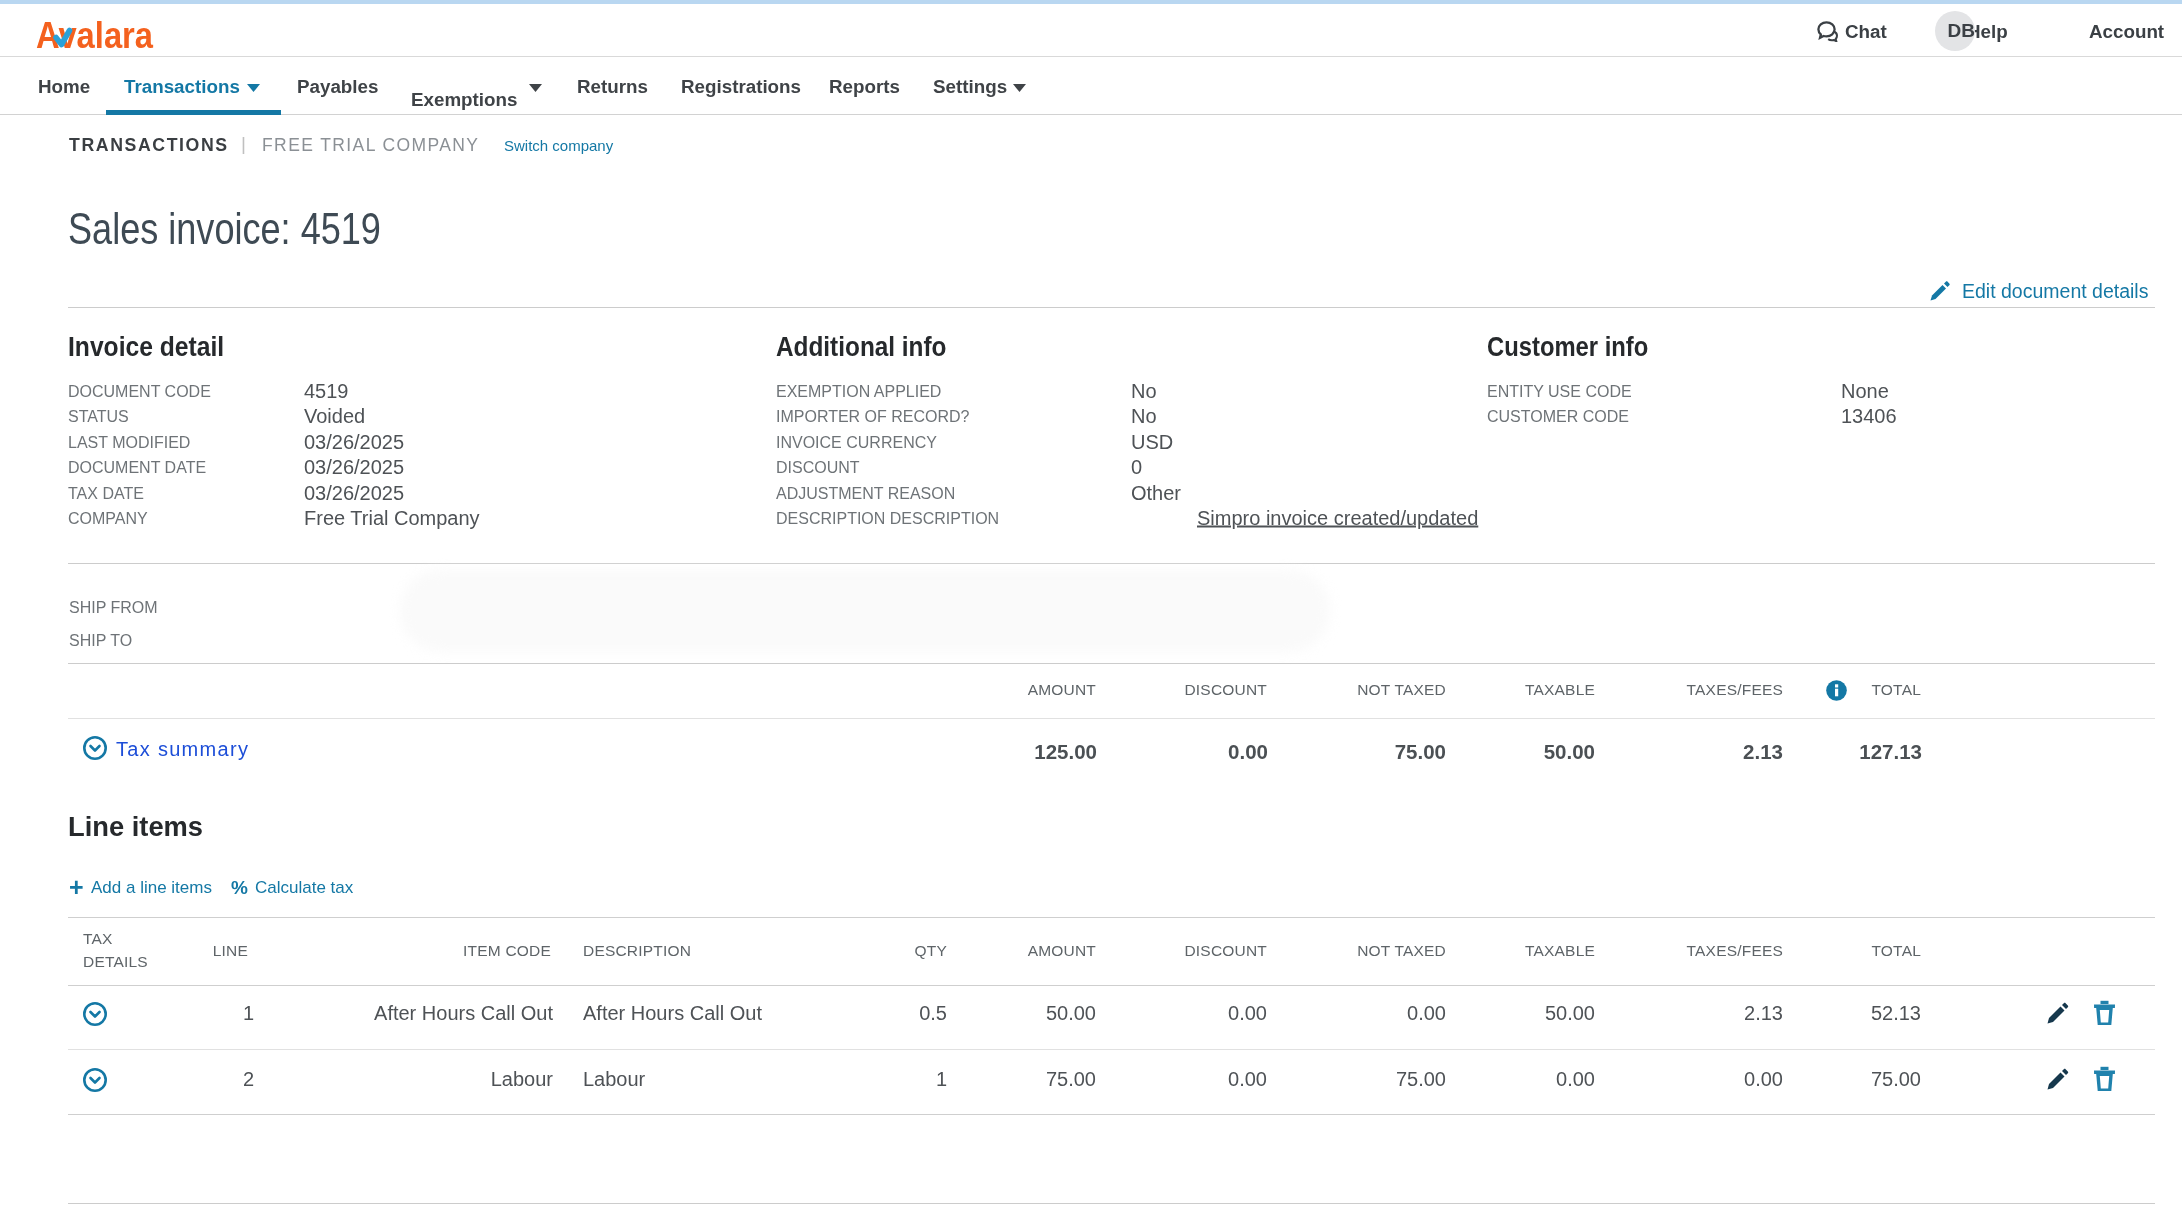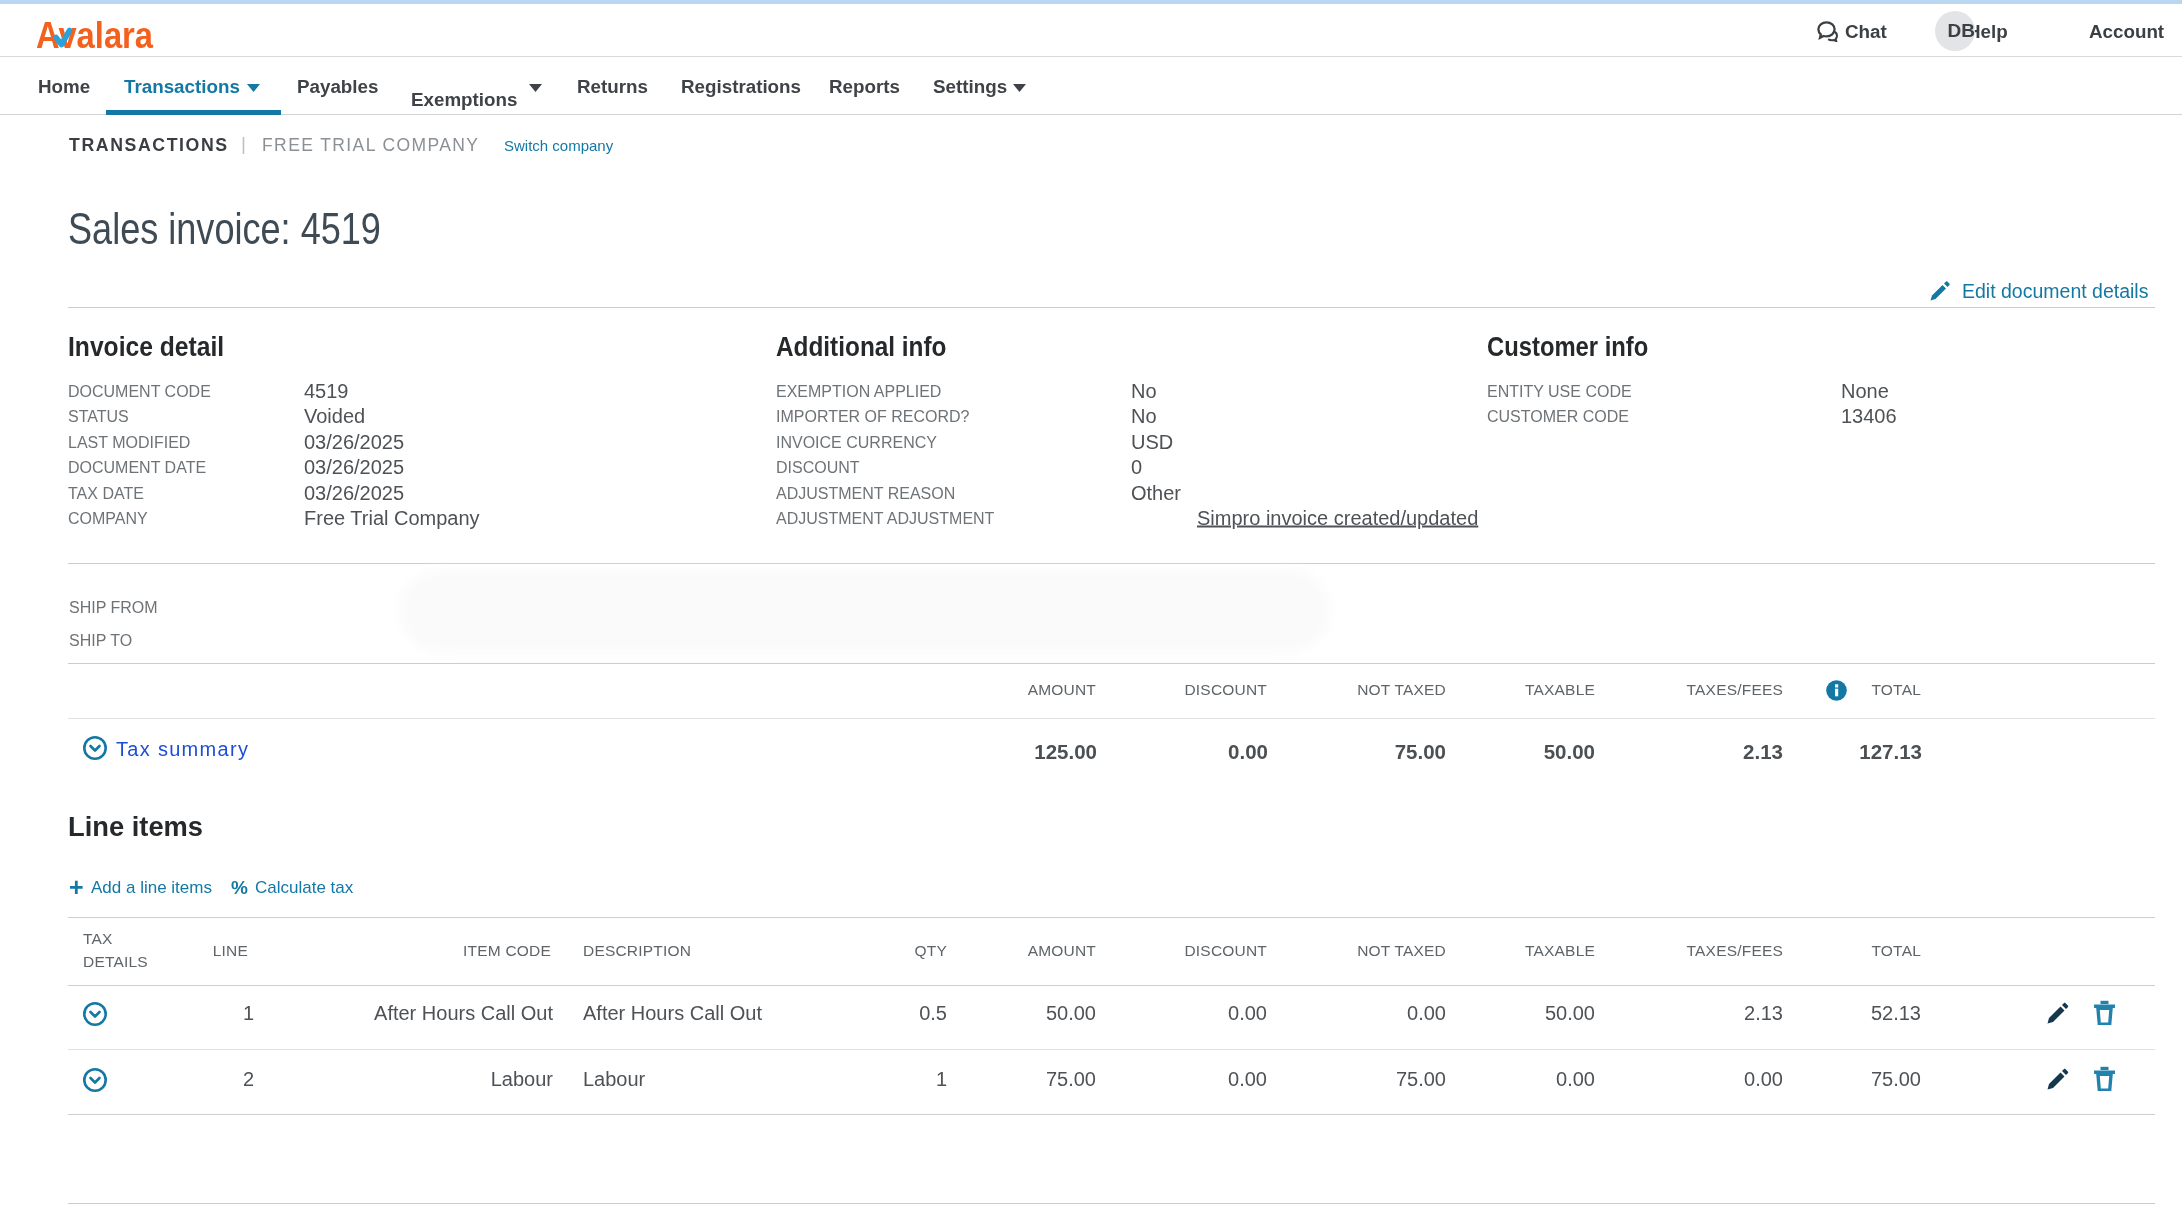--- a/index.html
+++ b/index.html
@@ -93,21 +93,21 @@
   <div class="abs vc val" style="left:304px;top:467px;">03/26/2025</div>
   <div class="abs vc val" style="left:304px;top:493px;">03/26/2025</div>
   <div class="abs vc val" style="left:304px;top:518px;">Free Trial Company</div>
 
   <div class="abs" style="left:776px;top:347px;font-size:28px;font-weight:bold;color:#26292c;transform:translateY(-50%) scaleX(0.87);transform-origin:left center;">Additional info</div>
   <div class="abs vc lbl" style="left:776px;top:392px;">EXEMPTION APPLIED</div>
   <div class="abs vc lbl" style="left:776px;top:417px;">IMPORTER OF RECORD?</div>
   <div class="abs vc lbl" style="left:776px;top:443px;">INVOICE CURRENCY</div>
   <div class="abs vc lbl" style="left:776px;top:468px;">DISCOUNT</div>
   <div class="abs vc lbl" style="left:776px;top:494px;">ADJUSTMENT REASON</div>
-  <div class="abs vc lbl" style="left:776px;top:519px;">ADJUSTMENT ADJUSTMENT</div>
+  <div class="abs vc lbl" style="left:776px;top:519px;">DESCRIPTION DESCRIPTION</div>
   <div class="abs vc val" style="left:1131px;top:391px;">No</div>
   <div class="abs vc val" style="left:1131px;top:416px;">No</div>
   <div class="abs vc val" style="left:1131px;top:442px;">USD</div>
   <div class="abs vc val" style="left:1131px;top:467px;">0</div>
   <div class="abs vc val" style="left:1131px;top:493px;">Other</div>
   <div class="abs vc val" style="left:1197px;top:518px;text-decoration:underline;">Simpro invoice created/updated</div>
 
   <div class="abs" style="left:1487px;top:347px;font-size:28px;font-weight:bold;color:#26292c;transform:translateY(-50%) scaleX(0.85);transform-origin:left center;">Customer info</div>
   <div class="abs vc lbl" style="left:1487px;top:392px;">ENTITY USE CODE</div>
   <div class="abs vc lbl" style="left:1487px;top:417px;">CUSTOMER CODE</div>

